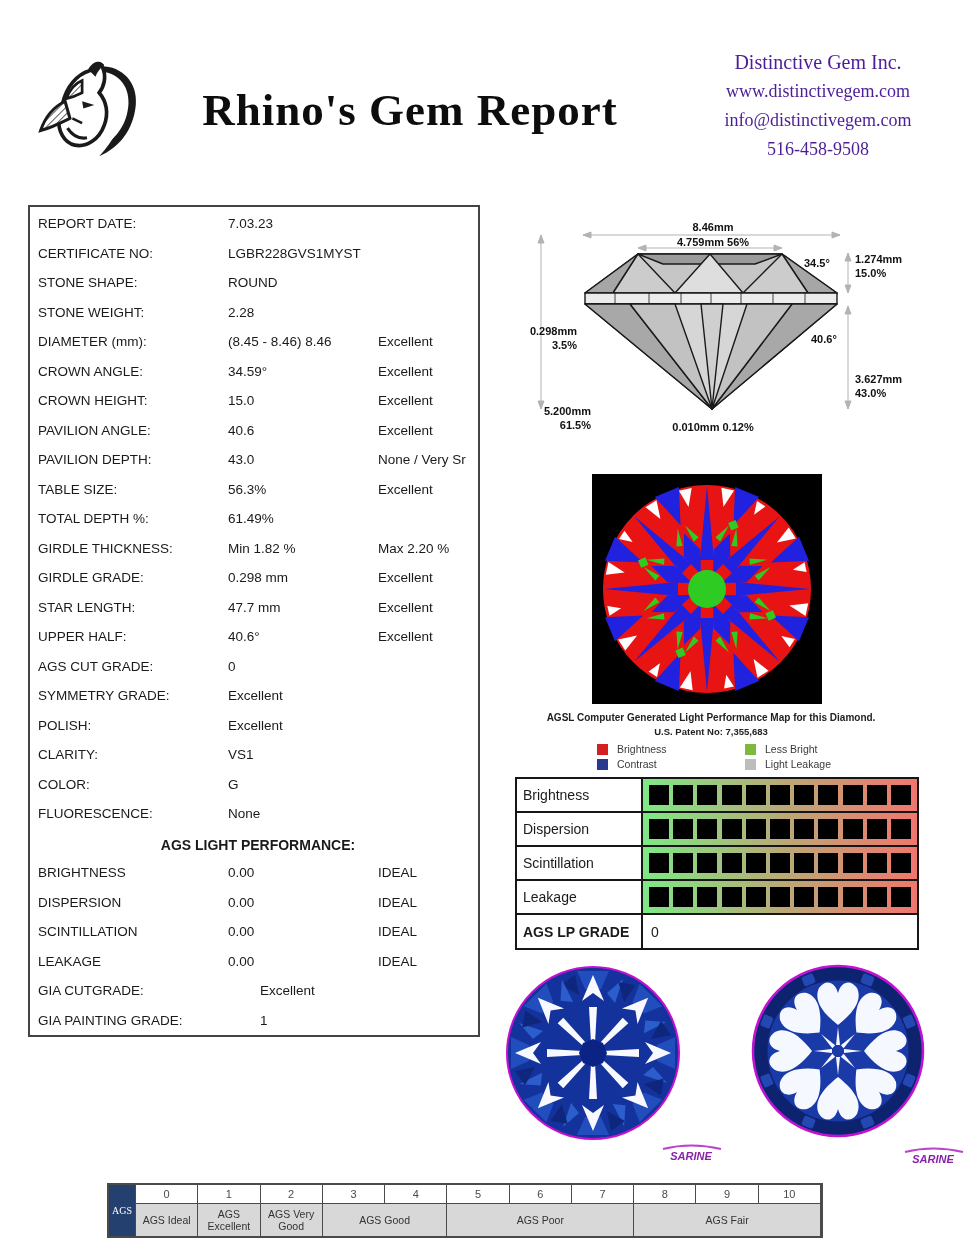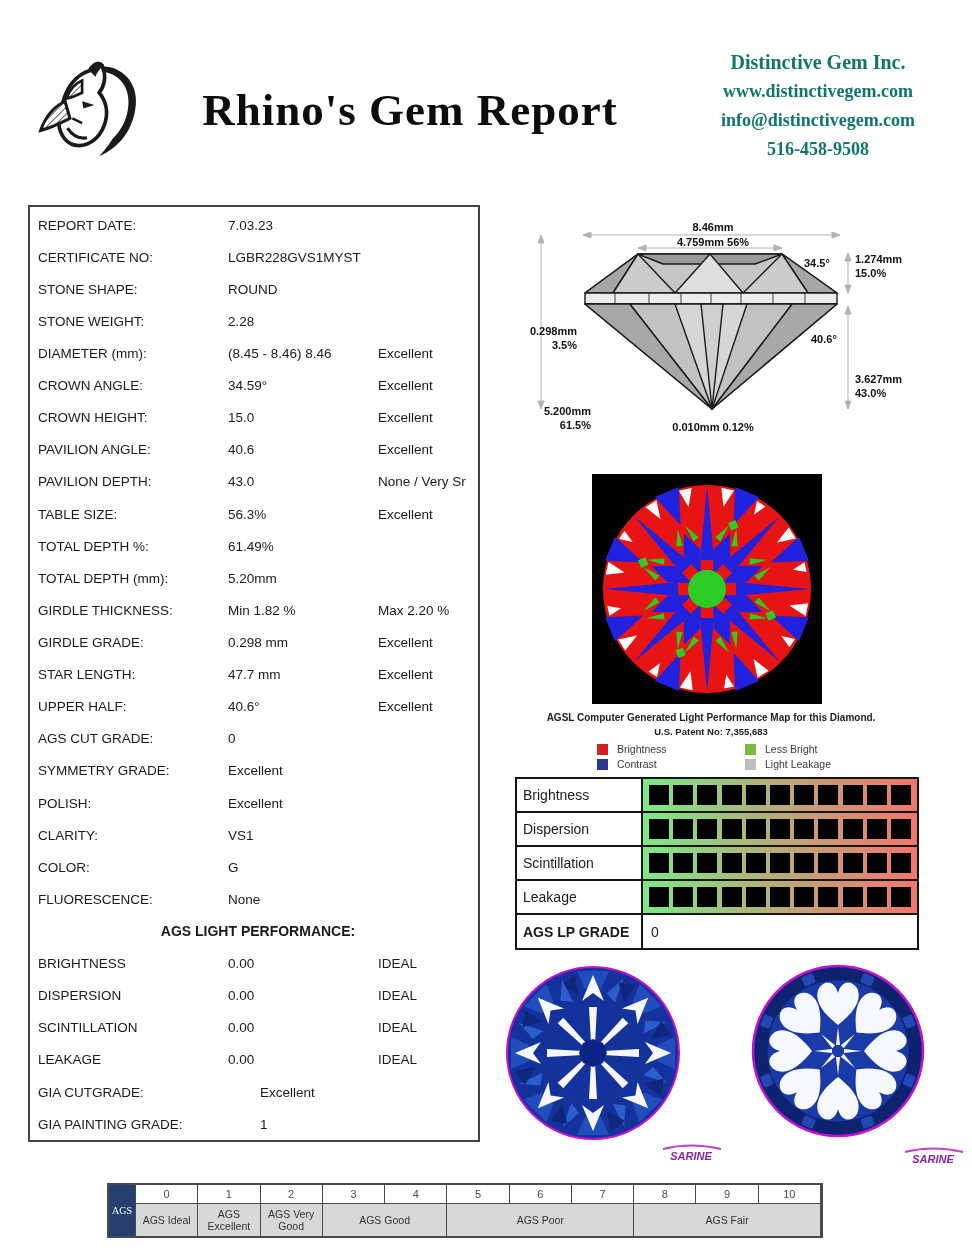--- a/index.html
+++ b/index.html
@@ -4,26 +4,26 @@
 <style>
   html,body{margin:0;padding:0;background:#fff;}
   .page{position:relative;width:972px;height:1259px;background:#fff;overflow:hidden;
         font-family:"Liberation Sans",sans-serif;color:#1a1a1a;}
   .abs{position:absolute;}
 
   
   .title{left:150px;top:84px;width:520px;text-align:center;font-family:"Liberation Serif",serif;
          font-weight:bold;font-size:45px;letter-spacing:1px;color:#0d0d0d;}
   .company{left:688px;top:48px;width:260px;text-align:center;font-family:"Liberation Serif",serif;
-           font-weight:bold;color:#0f766e;}
+           font-weight:normal;color:#4c1d95;}
   .company .l1{font-size:20px;line-height:29px;}
   .company .ln{font-size:18px;line-height:29px;}
 
   
-  .rtable{left:28px;top:205px;width:452px;height:937px;border:2px solid #444;box-sizing:border-box;
+  .rtable{left:28px;top:205px;width:452px;height:832px;border:2px solid #444;box-sizing:border-box;
           display:flex;flex-direction:column;padding-top:2px;}
   .trow{height:32.15px;display:grid;grid-template-columns:190px 150px 1fr;align-items:center;
         padding-left:8px;font-size:13.5px;white-space:nowrap;overflow:hidden;}
   .trow.indent > .val{padding-left:32px;}
   .trow.section{display:block;text-align:center;font-weight:bold;font-size:14px;line-height:32.15px;}
 
   
   .plabel{position:absolute;font-size:11px;font-weight:bold;color:#111;line-height:14px;white-space:nowrap;}
   .pright{text-align:right;margin-top:44px;}
   .pcenter{text-align:center;}
@@ -142,25 +142,20 @@
         <span class="">None / Very Sr</span>
       </div>
       <div class="trow">
         <span class="">TABLE SIZE:</span>
         <span class="val">56.3%</span>
         <span class="">Excellent</span>
       </div>
       <div class="trow">
         <span class="">TOTAL DEPTH %:</span>
         <span class="val">61.49%</span>
-        <span class=""></span>
-      </div>
-      <div class="trow">
-        <span class="">TOTAL DEPTH (mm):</span>
-        <span class="val">5.20mm</span>
         <span class=""></span>
       </div>
       <div class="trow">
         <span class="">GIRDLE THICKNESS:</span>
         <span class="val">Min 1.82 %</span>
         <span class="">Max 2.20 %</span>
       </div>
       <div class="trow">
         <span class="">GIRDLE GRADE:</span>
         <span class="val">0.298 mm</span>

